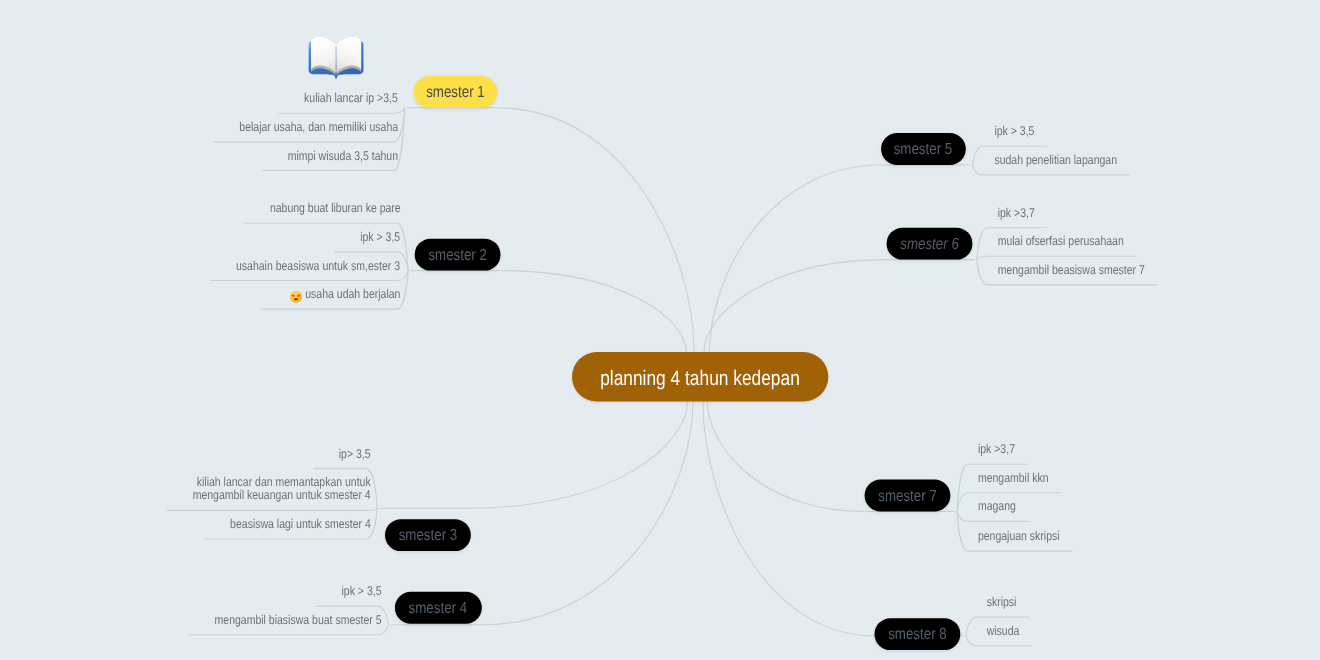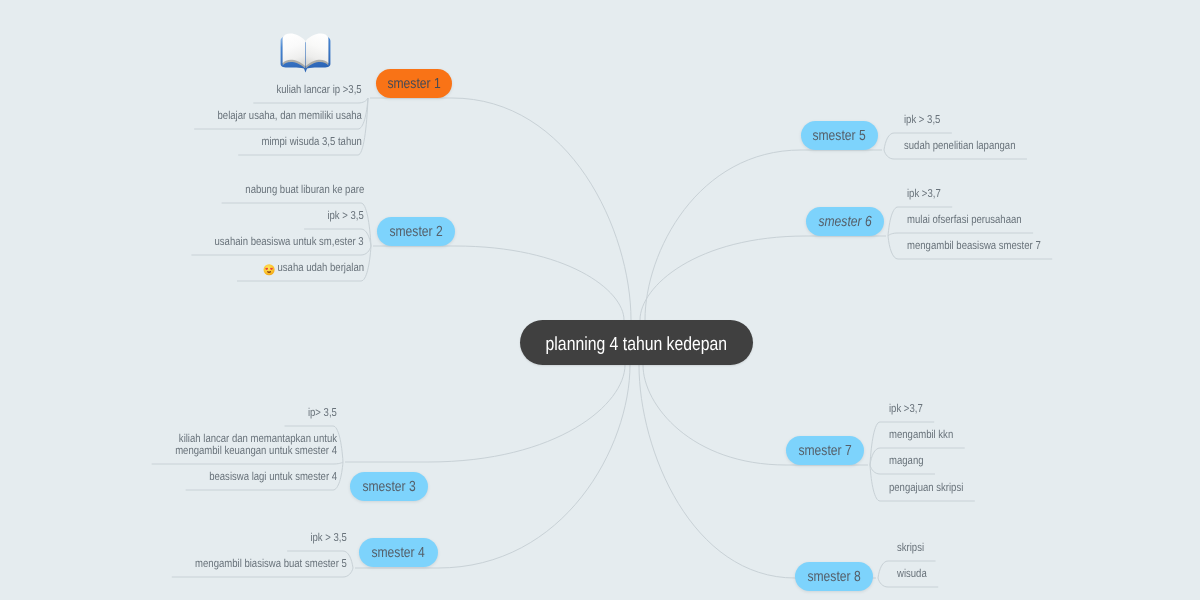--- a/index.html
+++ b/index.html
@@ -4,28 +4,28 @@
 <title>planning 4 tahun kedepan</title>
 <style>
   html,body{margin:0;padding:0;}
   body{width:1200px;height:600px;overflow:hidden;background:#e5ecef;
        font-family:"Liberation Sans",sans-serif;-webkit-font-smoothing:antialiased;-moz-osx-font-smoothing:grayscale;
        text-rendering:geometricPrecision;}
   #canvas{position:relative;width:1200px;height:600px;padding-left:12px;}
   svg#links{position:absolute;left:0;top:0;width:1200px;height:600px;pointer-events:none;}
   .node{position:absolute;box-sizing:border-box;display:flex;align-items:center;
         justify-content:center;border-radius:999px;white-space:nowrap;}
-  .node-root{background:#404040;color:#ffffff;box-shadow:0 1px 2px rgba(0,0,0,0.10);text-align:right;}
+  .node-root{background:#a16207;color:#ffffff;box-shadow:0 1px 2px rgba(0,0,0,0.10);text-align:right;}
   .node-root span{font-size:19px;transform:scaleX(0.83);display:inline-block;
         position:relative;top:2px;}
-  .node-branch{background:#7dd3fc;color:#555f69;
+  .node-branch{background:#000000;color:#555f69;
         box-shadow:0 1px 3px rgba(80,95,105,0.16);}
   .node-branch span{font-size:14.6px;transform:scaleX(0.83);display:inline-block;
         position:relative;top:0.5px;}
-  .node-branch.purple{background:#f97316;color:#464a55;}
+  .node-branch.purple{background:#fde047;color:#464a55;}
   .leaf{position:absolute;color:#68727a;font-size:11.5px;white-space:nowrap;
         line-height:12.5px;transform:scaleX(0.83);}
   .leaf.r{transform-origin:right;text-align:right;}
   .leaf.l{transform-origin:left;text-align:left;}
   .leaf .emo{display:inline-block;width:13.3px;height:11.5px;margin-right:3.5px;
         vertical-align:-5px;transform:scaleX(1.2048);transform-origin:center;}
   .branch-image{position:absolute;line-height:1;}
 </style>
 </head>
 <body>

